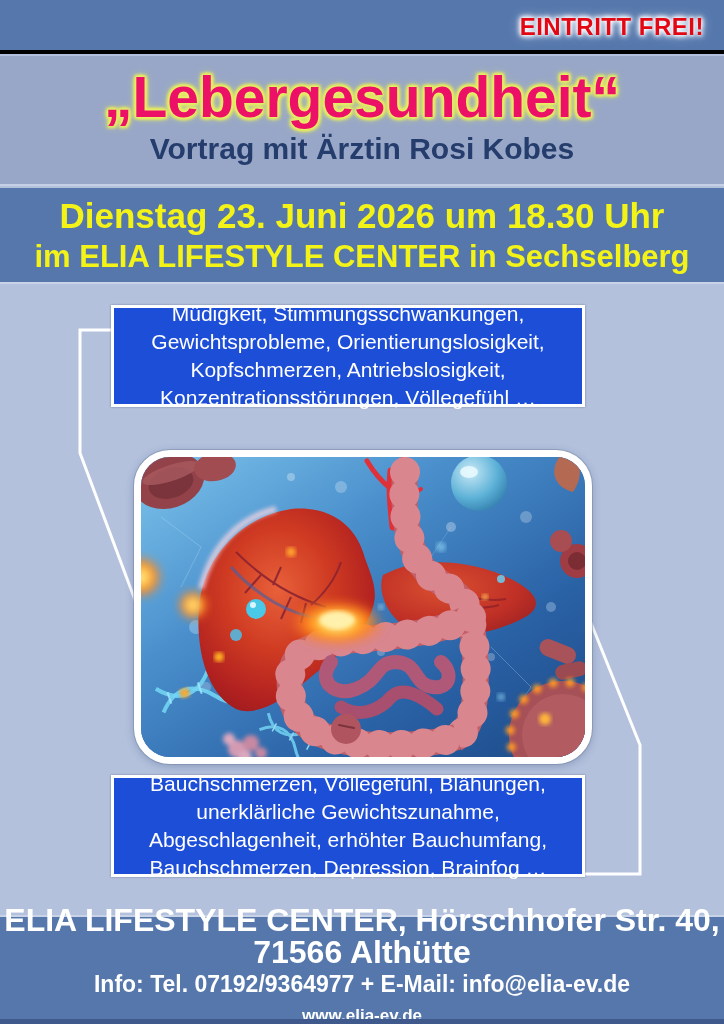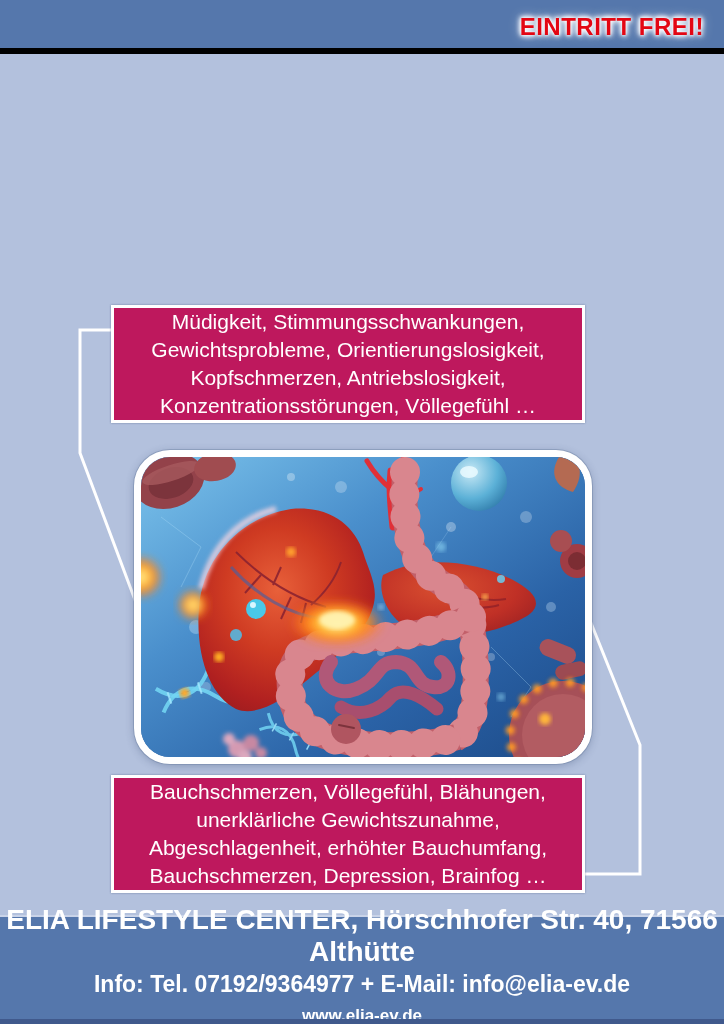--- a/index.html
+++ b/index.html
@@ -4,21 +4,21 @@
 <style>
   html,body{margin:0;padding:0;background:#8a96ae;}
   .poster{
     position:relative;width:724px;height:1024px;margin:0 auto;
     background:#b3c1dd;overflow:hidden;
     font-family:"Liberation Sans","DejaVu Sans",sans-serif;
   }
   
   .topbar{
     position:absolute;top:0;left:0;width:724px;height:54px;
-    background:#5577ac;border-bottom:6px solid #000000;box-sizing:border-box;
+    background:#5577ac;border-bottom:4px solid #000000;box-sizing:border-box;
   }
   .badge{
     position:absolute;top:13px;right:20px;
     font-size:24px;font-weight:bold;letter-spacing:.5px;color:#e30613;
     text-shadow:0 0 3px #ffffff,0 0 6px #ffffff,1px 1px 5px #e8eef8,
                 -1px -1px 5px #e8eef8,0 0 12px #d7e0f0;
   }
   
   .title-section{
     position:absolute;top:56px;left:0;width:724px;height:130px;
@@ -42,22 +42,22 @@
     background:#5577ac;border-bottom:2px solid #c9d3e8;box-sizing:border-box;
     display:flex;flex-direction:column;justify-content:center;align-items:center;
     color:#f3f318;font-weight:bold;text-align:center;
   }
   .banner-line1{font-size:35px;line-height:44px;}
   .banner-line2{font-size:31px;line-height:38px;}
   
   .connectors{position:absolute;top:0;left:0;z-index:1;}
   
   .symptom-box{
-    position:absolute;left:111px;width:474px;height:118px;z-index:2;
-    background:#be185d;border:3px solid #ffffff;box-sizing:border-box;
+    position:absolute;left:111px;width:474px;height:102px;z-index:2;
+    background:#1d4ed8;border:3px solid #ffffff;box-sizing:border-box;
     box-shadow:0 0 2px rgba(30,50,90,.45);
     display:flex;flex-direction:column;justify-content:center;align-items:center;
     color:#ffffff;font-size:21px;line-height:28px;text-align:center;
   }
   .box-top{top:305px;}
   .box-bottom{top:775px;}
   
   .image-frame{
     position:absolute;left:134px;top:450px;width:458px;height:314px;z-index:2;
     border:7px solid #ffffff;border-radius:36px;box-sizing:border-box;
@@ -65,37 +65,45 @@
     box-shadow:0 0 0 1px rgba(110,130,165,.45),0 2px 8px rgba(40,60,100,.3);
   }
   .image-frame svg{display:block;}
   
   .footer{
     position:absolute;top:915px;left:0;width:724px;height:104px;
     background:#5577ac;border-top:2px solid #c9d3e8;box-sizing:border-box;
     display:flex;flex-direction:column;justify-content:center;align-items:center;
     color:#ffffff;font-weight:bold;text-align:center;
   }
-  .footer-line1{font-size:28px;line-height:32px;}
+  .footer-line1{font-size:32px;line-height:32px;}
   .footer-line2{font-size:23px;line-height:32px;}
   .footer-line3{font-size:17px;line-height:32px;}
   .bottom-strip{
     position:absolute;top:1019px;left:0;width:724px;height:5px;background:#40598c;
   }
 </style>
 </head>
 <body>
 
 <div class="poster">
 
   <div class="topbar">
     <div class="badge">EINTRITT FREI!</div>
   </div>
 
-
+  <div class="title-section">
+    <h1 class="main-title">„Lebergesundheit“</h1>
+    <h2 class="sub-title">Vortrag mit Ärztin Rosi Kobes</h2>
+  </div>
+
+  <div class="banner">
+    <div class="banner-line1">Dienstag 23. Juni 2026 um 18.30 Uhr</div>
+    <div class="banner-line2">im ELIA LIFESTYLE CENTER in Sechselberg</div>
+  </div>
 
   <svg class="connectors" width="724" height="1024" viewBox="0 0 724 1024">
     <polyline points="133,330 80,330 80,453 138,608" fill="none" stroke="#ffffff" stroke-width="3"></polyline>
     <polyline points="585,608 640,745 640,874 580,874" fill="none" stroke="#ffffff" stroke-width="3"></polyline>
   </svg>
 
   <div class="symptom-box box-top">
     <div>Müdigkeit, Stimmungsschwankungen,</div>
     <div>Gewichtsprobleme, Orientierungslosigkeit,</div>
     <div>Kopfschmerzen, Antriebslosigkeit,</div>

